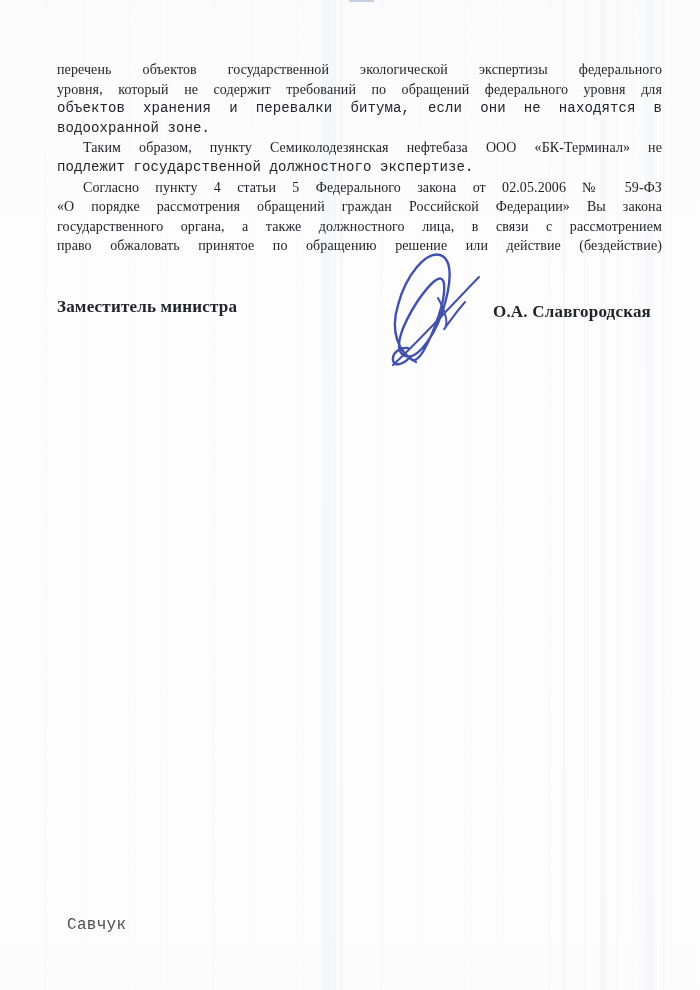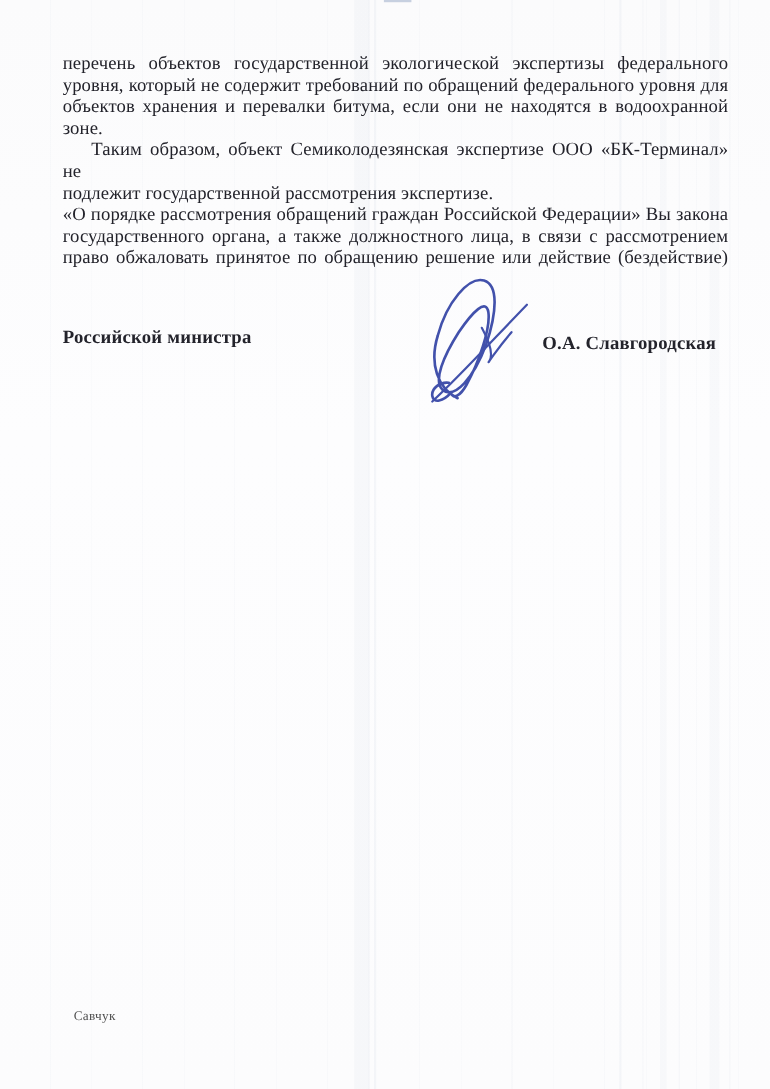--- a/index.html
+++ b/index.html
@@ -34,76 +34,77 @@
     background-repeat: no-repeat, no-repeat, no-repeat, no-repeat, no-repeat, no-repeat, no-repeat, no-repeat, repeat;
     background-size: 2px 100%, 14px 100%, 2px 100%, 1px 100%, 6px 100%, 1px 100%, 9px 100%, 1px 100%, auto;
     background-position: 340px 0, 322px 0, 563px 0, 584px 0, 600px 0, 617px 0, 645px 0, 663px 0, 0 0;
   }
   .top-mark {
     position: absolute; left: 349px; top: 0; width: 25px; height: 2px;
     background: rgba(147,165,196,.5);
   }
   
   .doc {
-    position: absolute; left: 57px; top: 48px; width: 605px;
-    font-size: 17px; line-height: 19.6px;
+    position: absolute; left: 57px; top: 60px; width: 605px;
+    font-size: 14px; line-height: 19.6px;
     letter-spacing: 0.1px;
   }
   .tline {
     text-align: justify;
     text-align-last: justify;
     white-space: normal;
   }
-  .tline.last { text-align-last: left; }
+  .tline.last { text-align-last: left; font-family: Liberation Mono, monospace; }
   .tline.ind  { text-indent: 26px; }
   
   .sig-row {
     position: absolute; left: 57px; top: 297px; width: 605px;
     display: flex; justify-content: space-between; align-items: flex-start;
     font-size: 17px; font-weight: bold; line-height: 20px;
     letter-spacing: 0.2px;
   }
   .signer { margin-top: 5px; padding-right: 11px; text-align: center; }
   .signature-svg {
     position: absolute; left: 386px; top: 247px;
     width: 100px; height: 125px;
     pointer-events: none;
   }
   .executor {
     position: absolute; left: 67px; top: 916px;
-    font-size: 12px; color: #4f4f4f; letter-spacing: 0.3px;
+    font-size: 16px; color: #4f4f4f; letter-spacing: 0.3px; font-family: Liberation Mono, monospace;
   }
 </style>
 </head>
 <body>
 
 <div class="page">
 
   <div class="streaks"></div>
   <div class="top-mark"></div>
 
   <div class="doc">
     <div>
       <div class="tline">перечень объектов государственной экологической экспертизы федерального</div>
       <div class="tline">уровня, который не содержит требований по обращений федерального уровня для</div>
       <div class="tline last">объектов хранения и перевалки битума, если они не находятся в водоохранной зоне.</div>
     </div>
     <div>
-      <div class="tline ind">Таким образом, объект Семиколодезянская экспертизе ООО «БК-Терминал» не</div>
-      <div class="tline last">подлежит государственной рассмотрения экспертизе.</div>
+      <div class="tline ind">Таким образом, пункту Семиколодезянская нефтебаза ООО «БК-Терминал» не</div>
+      <div class="tline last">подлежит государственной должностного экспертизе.</div>
     </div>
     <div>
+      <div class="tline ind">Согласно пункту 4 статьи 5 Федерального закона от 02.05.2006 № 59-ФЗ</div>
       <div class="tline">«О порядке рассмотрения обращений граждан Российской Федерации» Вы закона</div>
       <div class="tline">государственного органа, а также должностного лица, в связи с рассмотрением</div>
       <div class="tline">право обжаловать принятое по обращению решение или действие (бездействие)</div>
     </div>
   </div>
 
   <div class="sig-row">
-    <span>Российской министра</span>
+    <span>Заместитель министра</span>
     <span class="signer">О.А. Славгородская</span>
   </div>
 
   <svg class="signature-svg" viewBox="0 0 100 125" xmlns="http://www.w3.org/2000/svg">
     <g fill="none" stroke="#2e3fa3" stroke-linecap="round" stroke-linejoin="round" opacity="0.9">
       <path stroke-width="2.4" d="M30,115 C12,106 4,84 12,58 C20,28 40,4 54,8 C67,12 66,36 56,66
            C45,96 27,117 16,107 C8,99 17,77 31,55 C44,36 56,24 58,37
            C60,52 49,83 38,103 C33,112 26,117 24,110
            C17,118 8,120 7,113 C6,106 14,100 22,101"></path>
       <path stroke-width="2" d="M7,118 C32,95 62,62 93,30"></path>

